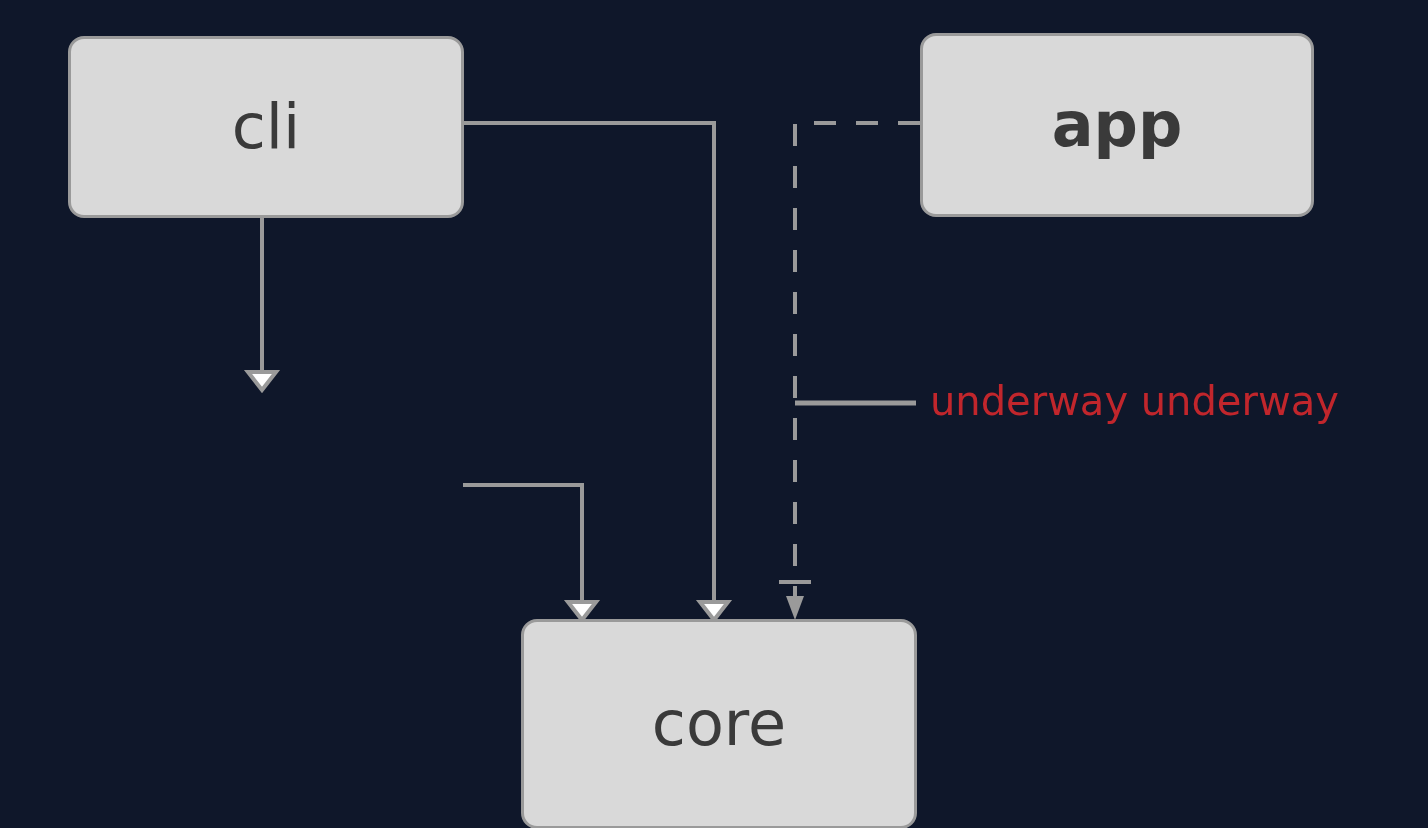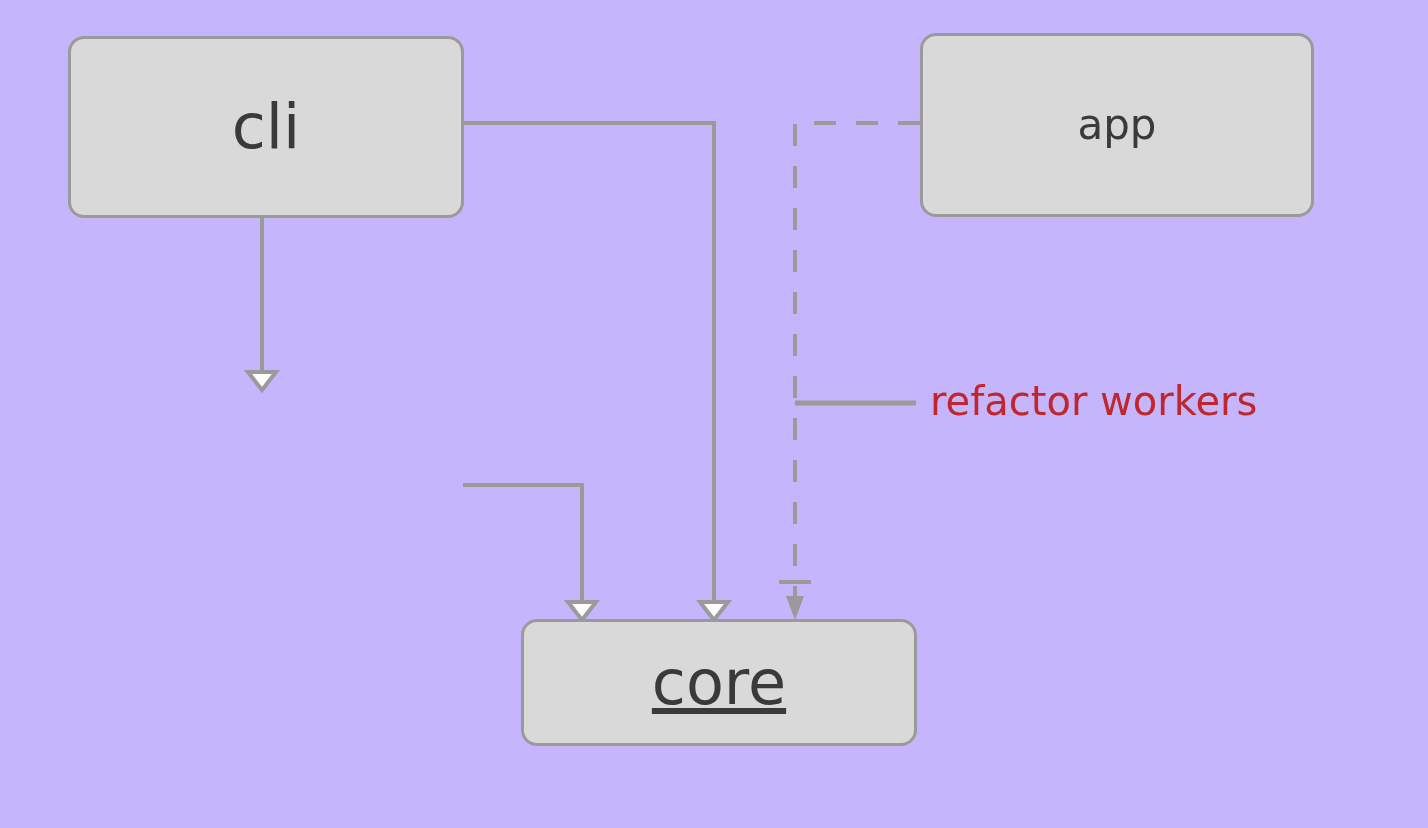--- a/index.html
+++ b/index.html
@@ -7,21 +7,21 @@
     padding: 0;
     background: #ffffff;
   }
   body {
     font-family: "DejaVu Sans", sans-serif;
   }
   #canvas {
     position: relative;
     width: 1428px;
     height: 828px;
-    background: #c4b5fd;
+    background: #0f172a;
     overflow: hidden;
   }
   #edges {
     position: absolute;
     left: 0;
     top: 0;
     width: 1428px;
     height: 828px;
   }
   .node {
@@ -41,27 +41,27 @@
     display: block;
     white-space: nowrap;
   }
   #node-cli {
     left: 68px;  top: 36px;  width: 396px; height: 182px;
   }
   #node-cli .node-label { font-size: 62px; }
   #node-app {
     left: 920px; top: 33px;  width: 394px; height: 184px;
   }
-  #node-app .node-label { font-size: 42px; }
+  #node-app .node-label { font-size: 62px; font-weight: bold; }
   #node-rabbitmq {
     left: 68px;  top: 390px; width: 395px; height: 181px;
   }
   #node-rabbitmq .node-label { font-size: 42px; }
   #node-core {
-    left: 521px; top: 619px; width: 396px; height: 127px; text-decoration: underline;
+    left: 521px; top: 619px; width: 396px; height: 210px;
   }
   #node-core .node-label { font-size: 62px; }
 
   .annotation-label {
     position: absolute;
     left: 930px;
     top: 381px;
     font-size: 40px;
     line-height: 1;
     color: #c1262c;
@@ -108,15 +108,15 @@
 
   <div class="node" id="node-app">
     <span class="node-label">app</span>
   </div>
 
 
   <div class="node" id="node-core">
     <span class="node-label">core</span>
   </div>
 
-  <div class="annotation-label">refactor workers</div>
+  <div class="annotation-label">underway underway</div>
 
 </div>
 
 </body></html>

